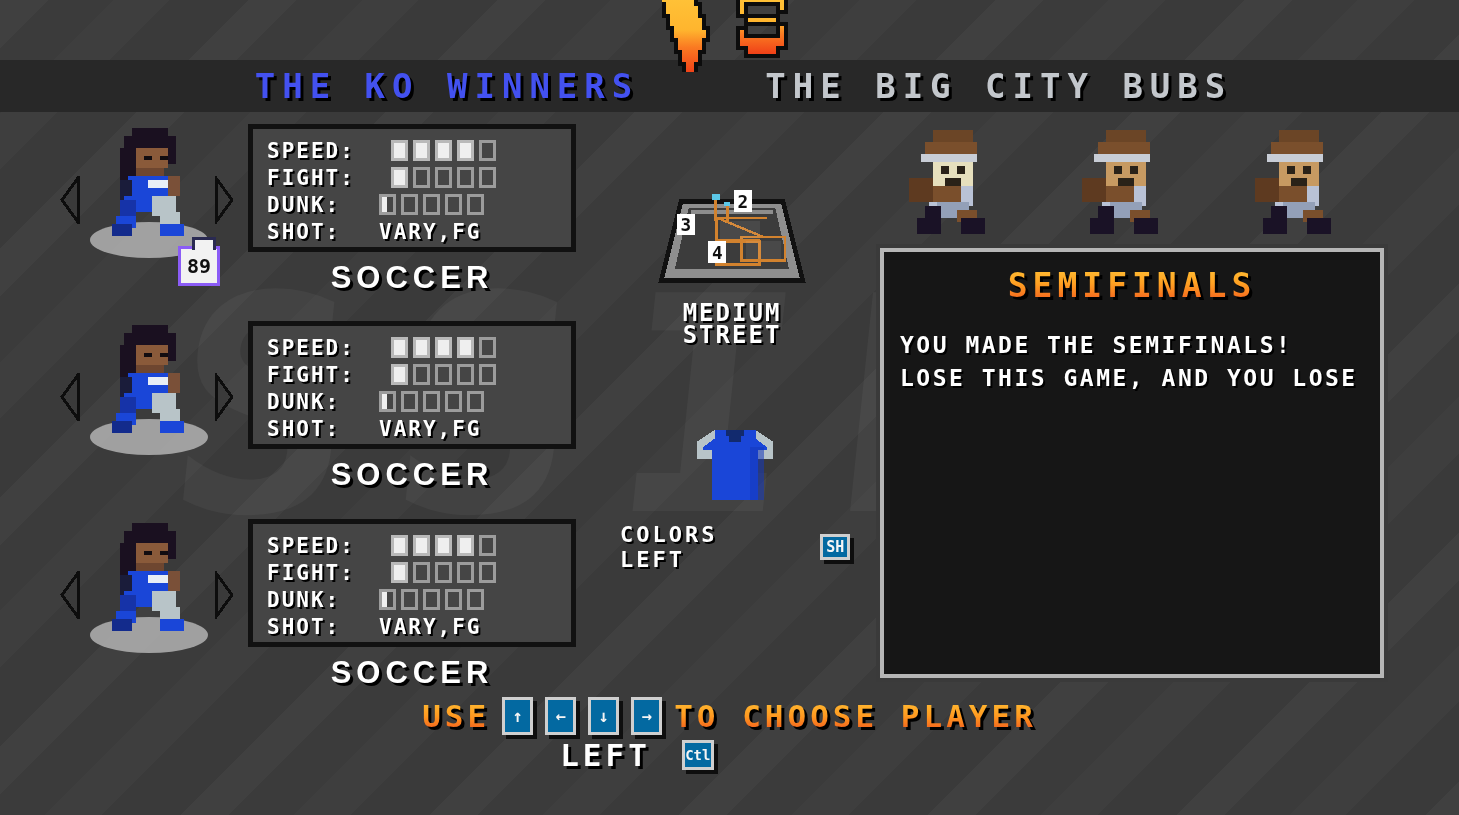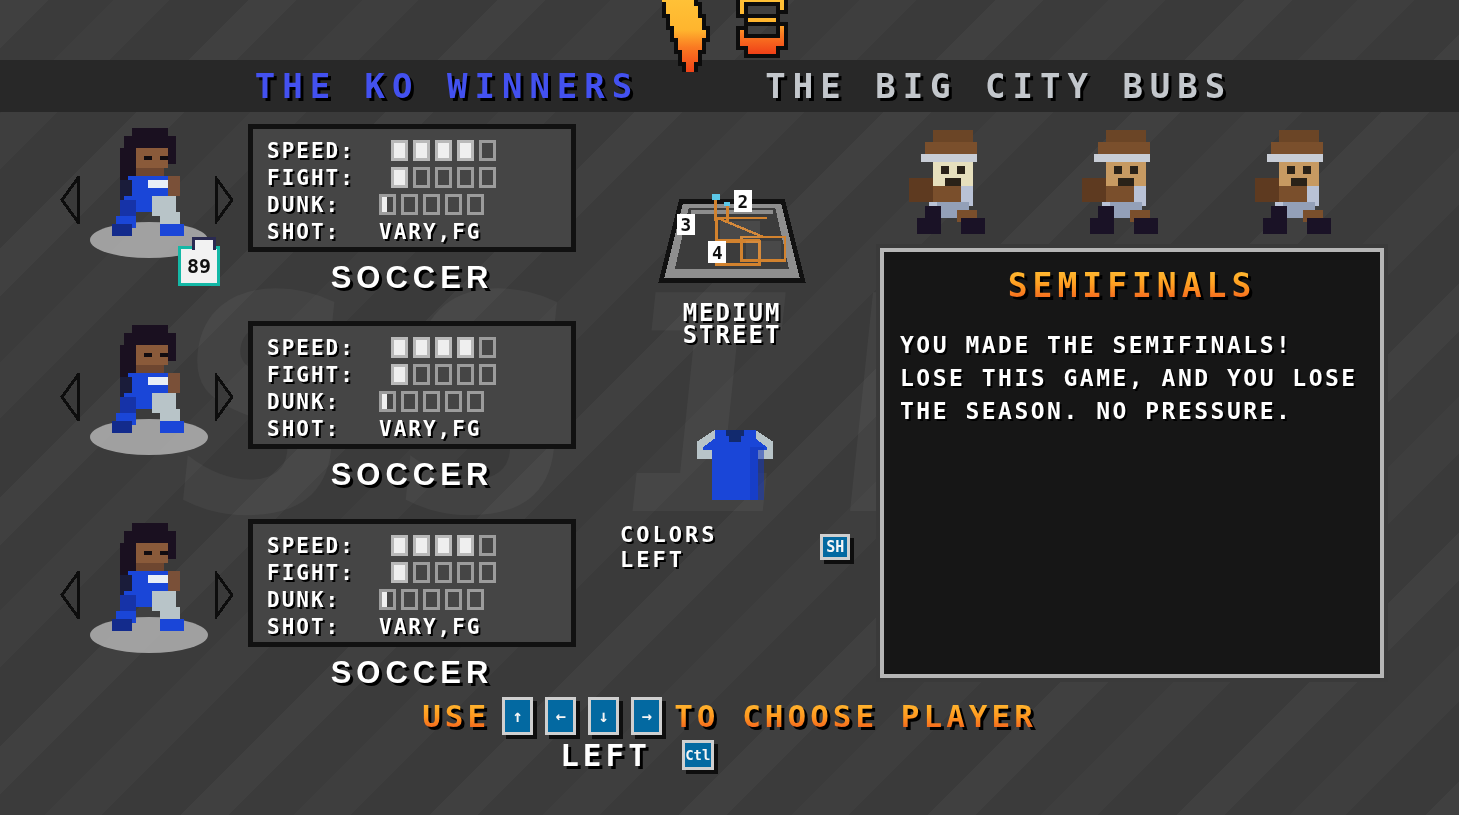--- a/index.html
+++ b/index.html
@@ -83,21 +83,21 @@
     position:absolute; left:38px; top:104px;
     width:118px; height:36px; border-radius:50%;
     background:#a9a9a9; opacity:.92;
   }
   .sprite{ position:absolute; left:48px; top:6px; width:104px; height:120px; }
 
   .jersey-badge{
     position:absolute; left:126px; top:128px;
     width:42px; height:40px;
     background:#f2f2f2;
-    border:3px solid #14b8a6;
+    border:3px solid #8b5cf6;
     display:flex; align-items:center; justify-content:center;
     font-family:"DejaVu Sans Mono", monospace;
     font-size:20px; font-weight:bold; color:#101010; letter-spacing:0px;
   }
   .jersey-badge::before{
     content:""; position:absolute; left:11px; top:-12px;
     width:18px; height:10px; background:#f2f2f2;
     border:3px solid #2a2a52; border-bottom:none;
   }
 
@@ -564,21 +564,20 @@
       <rect x="14" y="21" width="5" height="3" fill="#7a4f2c"></rect>
       <rect x="4" y="23" width="6" height="4" fill="#1a1226"></rect>
       <rect x="15" y="23" width="6" height="4" fill="#1a1226"></rect>
     </svg>
   </div>
 
   <div id="info-panel">
     <div id="info-title">SEMIFINALS</div>
     <div class="info-line">YOU MADE THE SEMIFINALS!</div>
     <div class="info-line">LOSE THIS GAME, AND YOU LOSE</div>
-    <div class="info-line">THE SEASON. NO PRESSURE.</div>
   </div>
 
   <div id="hint1">
     <span class="hint-orange">USE</span>
     <span class="arrow-keys" id="arrow-keys">
         <span class="key-badge kb">↑</span>
         <span class="key-badge kb">←</span>
         <span class="key-badge kb">↓</span>
         <span class="key-badge kb">→</span>
       </span>

